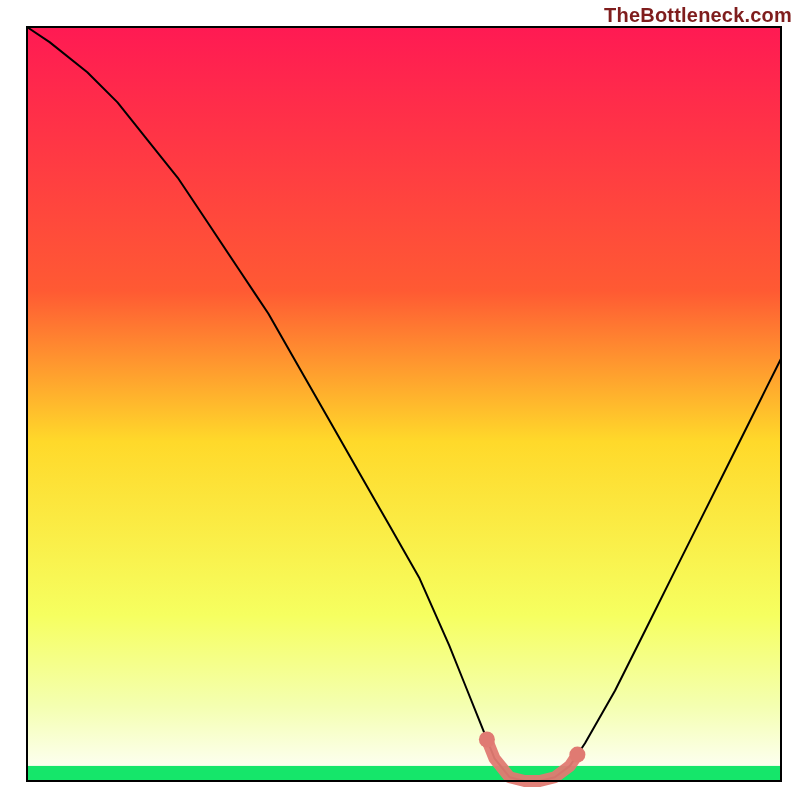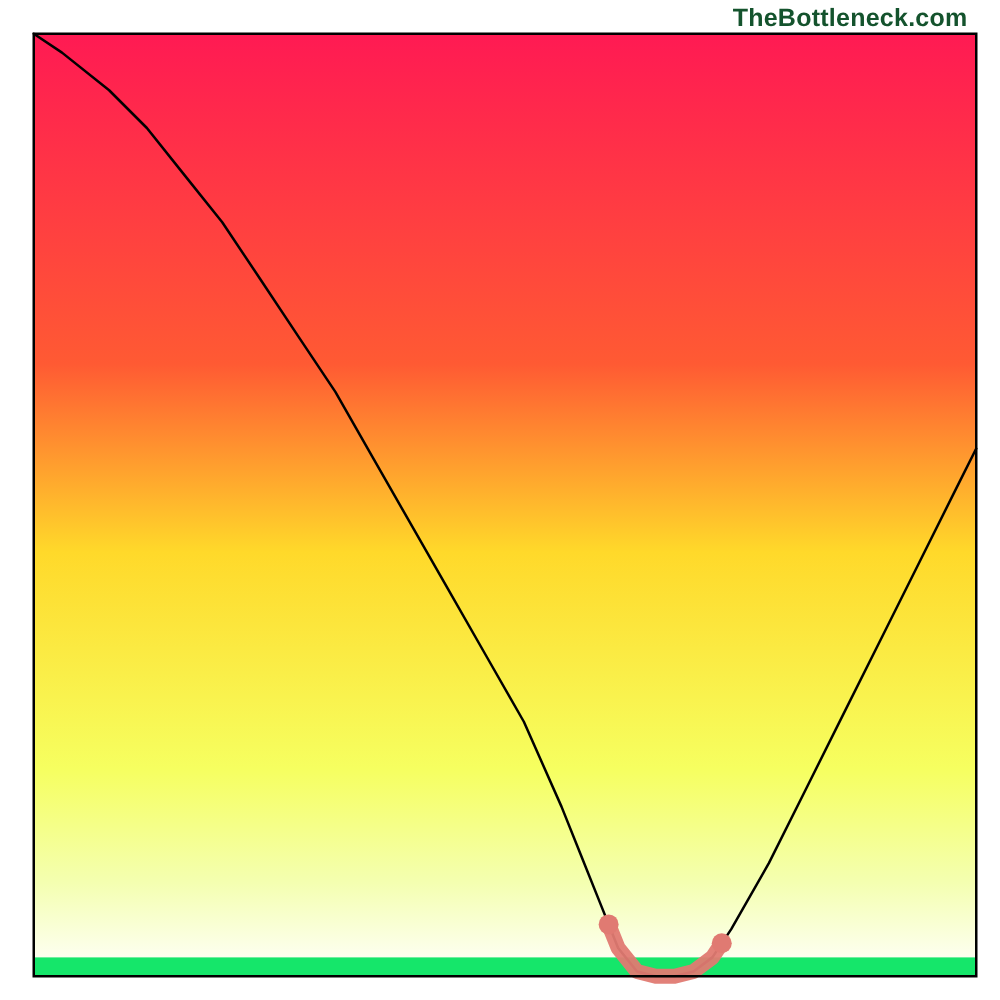--- a/index.html
+++ b/index.html
@@ -12,24 +12,24 @@
     overflow: hidden;
   }
   .container {
     position: relative;
     width: 800px;
     height: 800px;
   }
   .watermark {
     position: absolute;
     top: 4px;
-    right: 26px;
+    right: 8px;
     font-size: 20px;
     font-weight: bold;
-    color: #14532d;
+    color: #7f1d1d;
     z-index: 10;
     letter-spacing: 0.2px;
   }
   svg {
     display: block;
     position: absolute;
     top: 0;
     left: 0;
   }
 </style>

